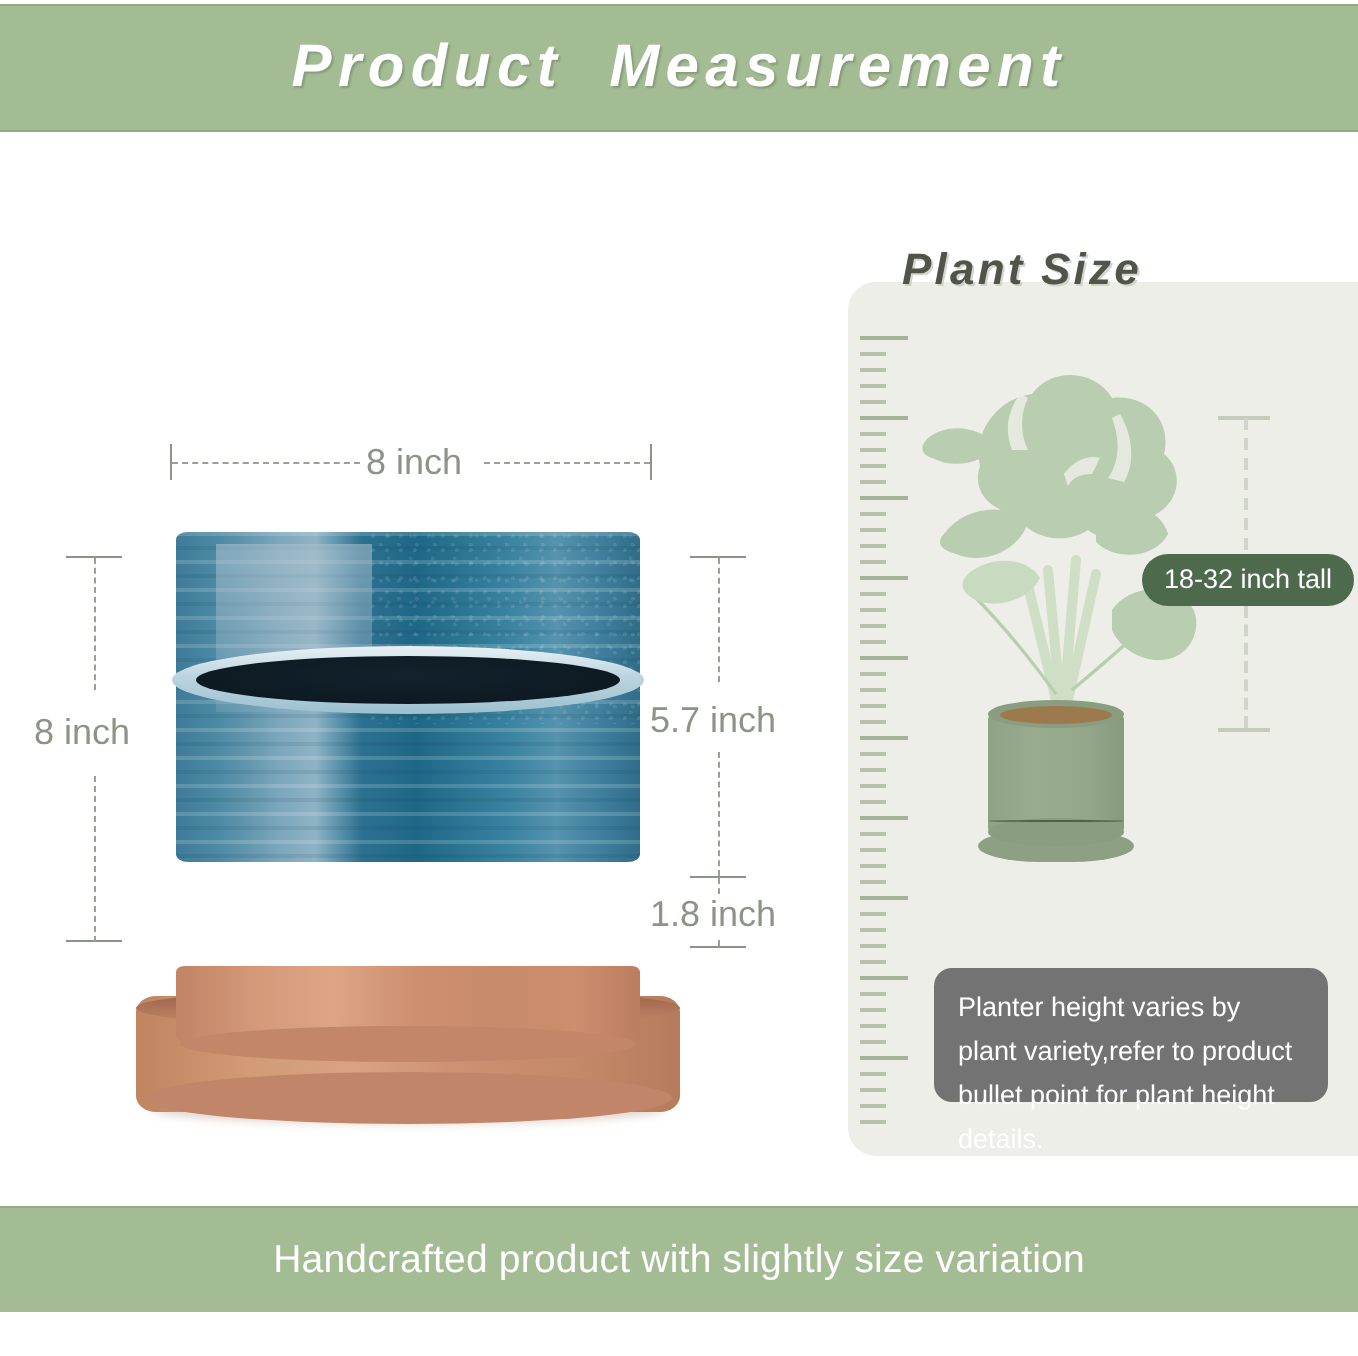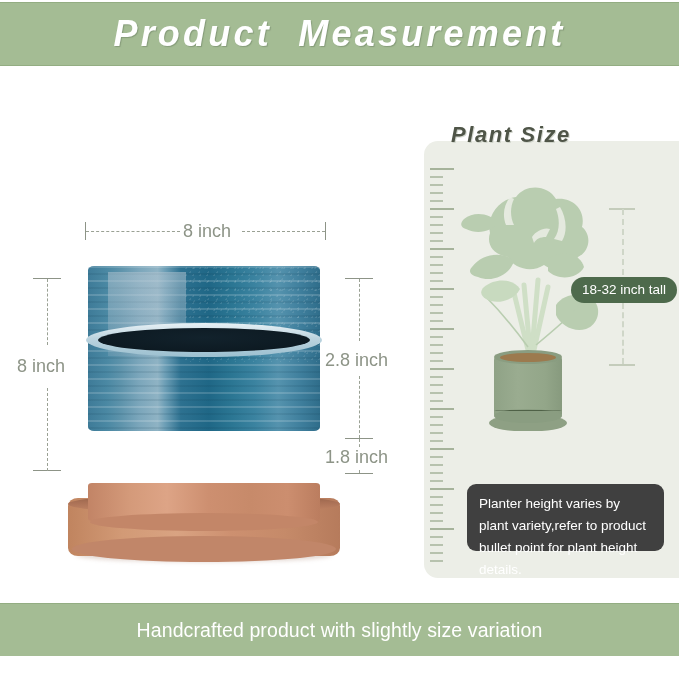--- a/index.html
+++ b/index.html
@@ -17,21 +17,21 @@
     background: #a4bc94;
     border-top: 1px solid #93ad82;
     border-bottom: 1px solid #93ad82;
     display: flex; align-items: center; justify-content: center;
   }
   #header-band { top: 2px; height: 64px; }
   #footer-band { top: 603px; height: 53px; border-bottom: none; }
 
   #header-title {
     color: #ffffff;
-    font-size: 36px;
+    font-size: 30px;
     font-weight: bold;
     font-style: italic;
     letter-spacing: 3.2px;
     text-shadow: 1px 1px 1px rgba(110,130,100,0.55);
     white-space: pre;
   }
   #footer-note {
     color: #ffffff;
     font-size: 19.5px;
     font-weight: normal;
@@ -271,21 +271,21 @@
   }
   .pdim-cap {
     position: absolute; height: 0; width: 26px;
     border-top: 2px solid #c4ccbb;
   }
 
   
   #plant-note {
     position: absolute; left: 467px; top: 484px;
     width: 197px; height: 67px;
-    background: #404040;
+    background: #737373;
     border-radius: 9px;
     color: #ffffff;
     font-size: 13.5px;
     line-height: 1.62;
     padding: 9px 12px;
   }
 </style>
 </head>
 <body>
 
@@ -328,21 +328,21 @@
     <div class="dim-dash-v" style="left:47px; top:213px; height:66px;"></div>
     <div class="dim-dash-v" style="left:47px; top:322px; height:83px;"></div>
     <div class="dim-label" style="left:17px; top:290px;">8 inch</div>
   </div>
 
   <div>
     <div class="dim-cap-h" style="left:345px; top:212px;"></div>
     <div class="dim-cap-h" style="left:345px; top:372px;"></div>
     <div class="dim-dash-v" style="left:359px; top:213px; height:62px;"></div>
     <div class="dim-dash-v" style="left:359px; top:310px; height:62px;"></div>
-    <div class="dim-label" style="left:325px; top:284px;">2.8 inch</div>
+    <div class="dim-label" style="left:325px; top:284px;">5.7 inch</div>
   </div>
 
   <div>
     <div class="dim-cap-h" style="left:345px; top:407px;"></div>
     <div class="dim-dash-v" style="left:359px; top:373px; height:34px;"></div>
     <div class="dim-label" style="left:325px; top:381px;">1.8 inch</div>
   </div>
 </div>
 
 <div id="plant-panel"></div>

